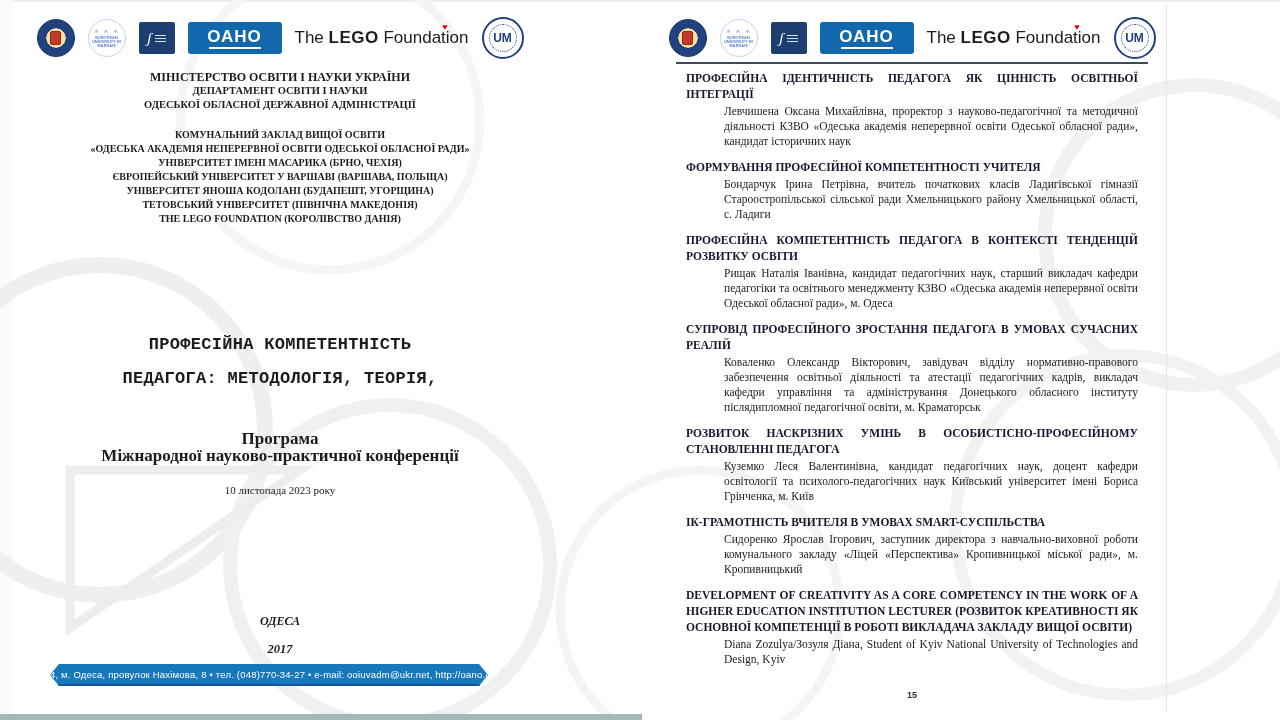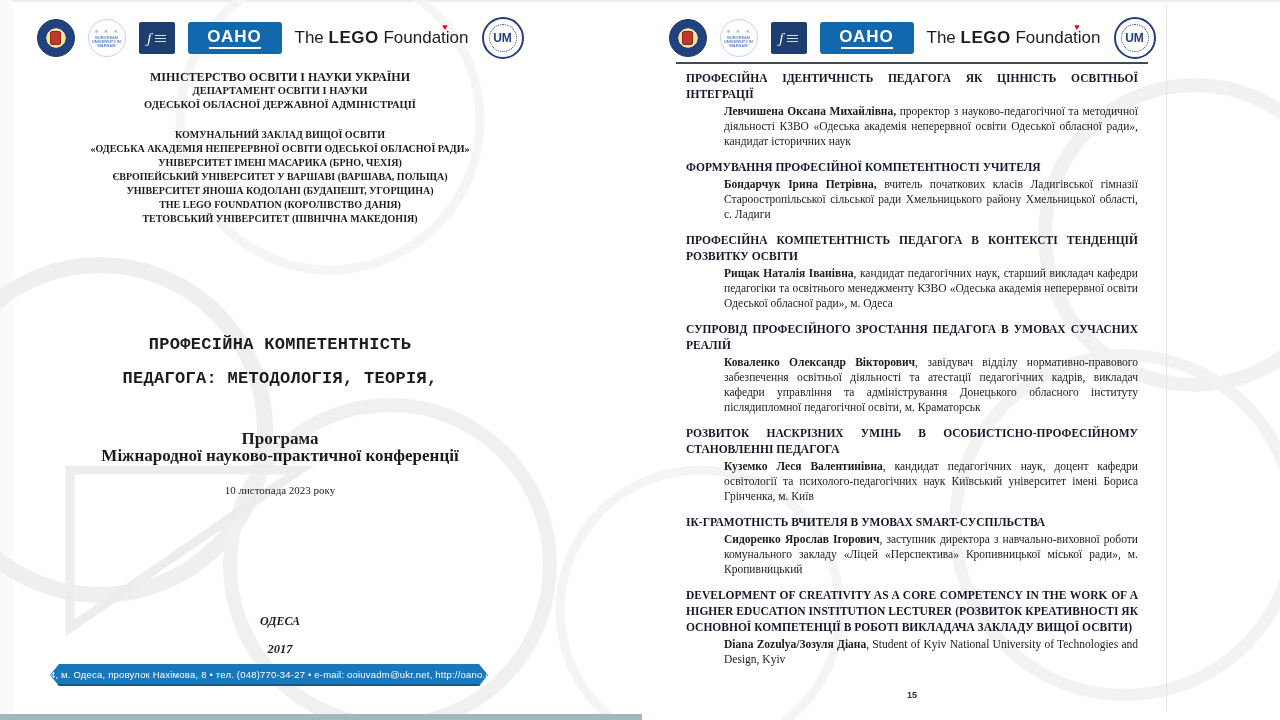--- a/index.html
+++ b/index.html
@@ -68,21 +68,21 @@
     display:flex;align-items:center;justify-content:center;
     color:#ffffff;font-family:"Liberation Sans",sans-serif;font-size:9.5px;letter-spacing:.2px;white-space:nowrap;}
 
   
   .rule{height:0;border-bottom:2px solid #3e4a5c;margin:2px 18px 0 18px;}
   .sections{padding:6px 28px 0 28px;}
   .section{margin-bottom:10px;}
   .section-title{margin:0 0 2px 0;font-weight:bold;font-size:11.5px;line-height:16px;
     text-align:justify;color:#14182b;}
   .author-block{margin:0 0 0 38px;font-size:11.5px;line-height:15px;text-align:justify;}
-  .author-block b{font-weight:bold;}
+  .author-block b{font-weight:normal;}
   .page-number{position:absolute;left:0;right:0;bottom:12px;text-align:center;
     font-family:"Liberation Sans",sans-serif;font-size:9px;font-weight:bold;color:#333;}
 </style>
 </head>
 <body>
 
 <div class="hairline-top"></div>
 <div class="left-band"></div>
 
 <svg class="watermark" width="1280" height="720" viewBox="0 0 1280 720">
@@ -133,22 +133,22 @@
       <div>ДЕПАРТАМЕНТ ОСВІТИ І НАУКИ</div>
       <div>ОДЕСЬКОЇ ОБЛАСНОЇ ДЕРЖАВНОЇ АДМІНІСТРАЦІЇ</div>
     </div>
 
     <div class="centered org-block">
       <div>КОМУНАЛЬНИЙ ЗАКЛАД ВИЩОЇ ОСВІТИ</div>
       <div>«ОДЕСЬКА АКАДЕМІЯ НЕПЕРЕРВНОЇ ОСВІТИ ОДЕСЬКОЇ ОБЛАСНОЇ РАДИ»</div>
       <div>УНІВЕРСИТЕТ ІМЕНІ МАСАРИКА (БРНО, ЧЕХІЯ)</div>
       <div>ЄВРОПЕЙСЬКИЙ УНІВЕРСИТЕТ У ВАРШАВІ (ВАРШАВА, ПОЛЬЩА)</div>
       <div>УНІВЕРСИТЕТ ЯНОША КОДОЛАНІ (БУДАПЕШТ, УГОРЩИНА)</div>
+      <div>ТЕТОВСЬКИЙ УНІВЕРСИТЕТ (ПІВНІЧНА МАКЕДОНІЯ)</div>
       <div>THE LEGO FOUNDATION (КОРОЛІВСТВО ДАНІЯ)</div>
-      <div>ТЕТОВСЬКИЙ УНІВЕРСИТЕТ (ПІВНІЧНА МАКЕДОНІЯ)</div>
     </div>
 
     <div class="centered main-title">
       <div>ПРОФЕСІЙНА КОМПЕТЕНТНІСТЬ</div>
       <div>ПЕДАГОГА: МЕТОДОЛОГІЯ, ТЕОРІЯ,</div>
     </div>
 
     <div class="centered program-block">
       <div>Програма</div>
       <div>Міжнародної науково-практичної конференції</div>

